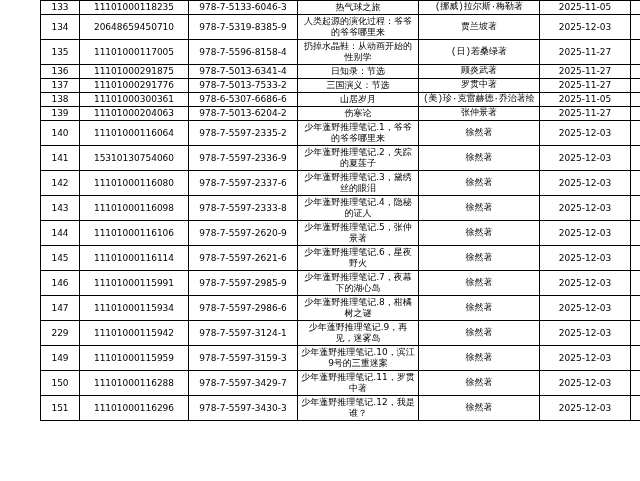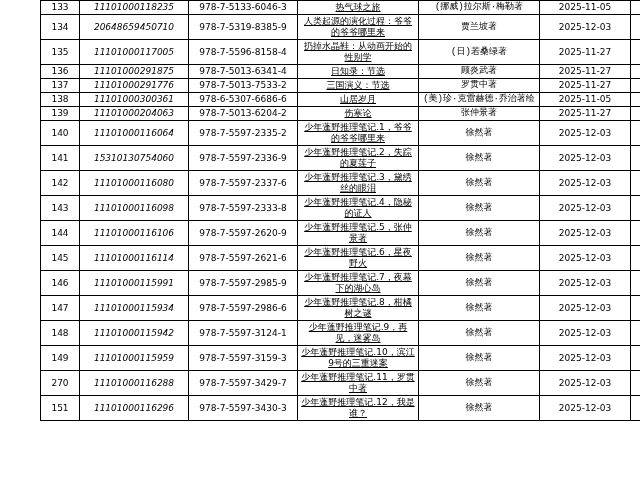--- a/index.html
+++ b/index.html
@@ -31,23 +31,23 @@
     font-size: 9px;
     line-height: 11px;
     color: #000000;
     text-align: center;
     vertical-align: middle;
     padding: 1px 2px;
     word-wrap: break-word;
     overflow: hidden;
   }
   td.c-index { width: 34px; }
-  td.c-barcode { width: 104px; font-style: italic; }
+  td.c-barcode { width: 104px; }
   td.c-isbn { width: 104px; }
-  td.c-title { width: 116px; text-decoration: underline; }
+  td.c-title { width: 116px; }
   td.c-author { width: 116px; font-family: Liberation Mono, monospace; }
   td.c-date { width: 86px; }
   td.c-price { width: 72px; }
   td.c-title, td.c-author {
     text-align: center;
   }
 </style>
 </head>
 <body>
 
@@ -183,39 +183,39 @@
       <tr>
         <td class="c-index">147</td>
         <td class="c-barcode">11101000115934</td>
         <td class="c-isbn">978-7-5597-2986-6</td>
         <td class="c-title">少年蓬野推理笔记.8，柑橘树之谜</td>
         <td class="c-author">徐然著</td>
         <td class="c-date">2025-12-03</td>
         <td class="c-price">28</td>
       </tr>
       <tr>
-        <td class="c-index">148</td>
+        <td class="c-index">229</td>
         <td class="c-barcode">11101000115942</td>
         <td class="c-isbn">978-7-5597-3124-1</td>
         <td class="c-title">少年蓬野推理笔记.9，再见，迷雾岛</td>
         <td class="c-author">徐然著</td>
         <td class="c-date">2025-12-03</td>
         <td class="c-price">28</td>
       </tr>
       <tr>
         <td class="c-index">149</td>
         <td class="c-barcode">11101000115959</td>
         <td class="c-isbn">978-7-5597-3159-3</td>
         <td class="c-title">少年蓬野推理笔记.10，滨江9号的三重迷案</td>
         <td class="c-author">徐然著</td>
         <td class="c-date">2025-12-03</td>
         <td class="c-price">28</td>
       </tr>
       <tr>
-        <td class="c-index">270</td>
+        <td class="c-index">150</td>
         <td class="c-barcode">11101000116288</td>
         <td class="c-isbn">978-7-5597-3429-7</td>
         <td class="c-title">少年蓬野推理笔记.11，罗贯中著</td>
         <td class="c-author">徐然著</td>
         <td class="c-date">2025-12-03</td>
         <td class="c-price">28</td>
       </tr>
       <tr>
         <td class="c-index">151</td>
         <td class="c-barcode">11101000116296</td>

